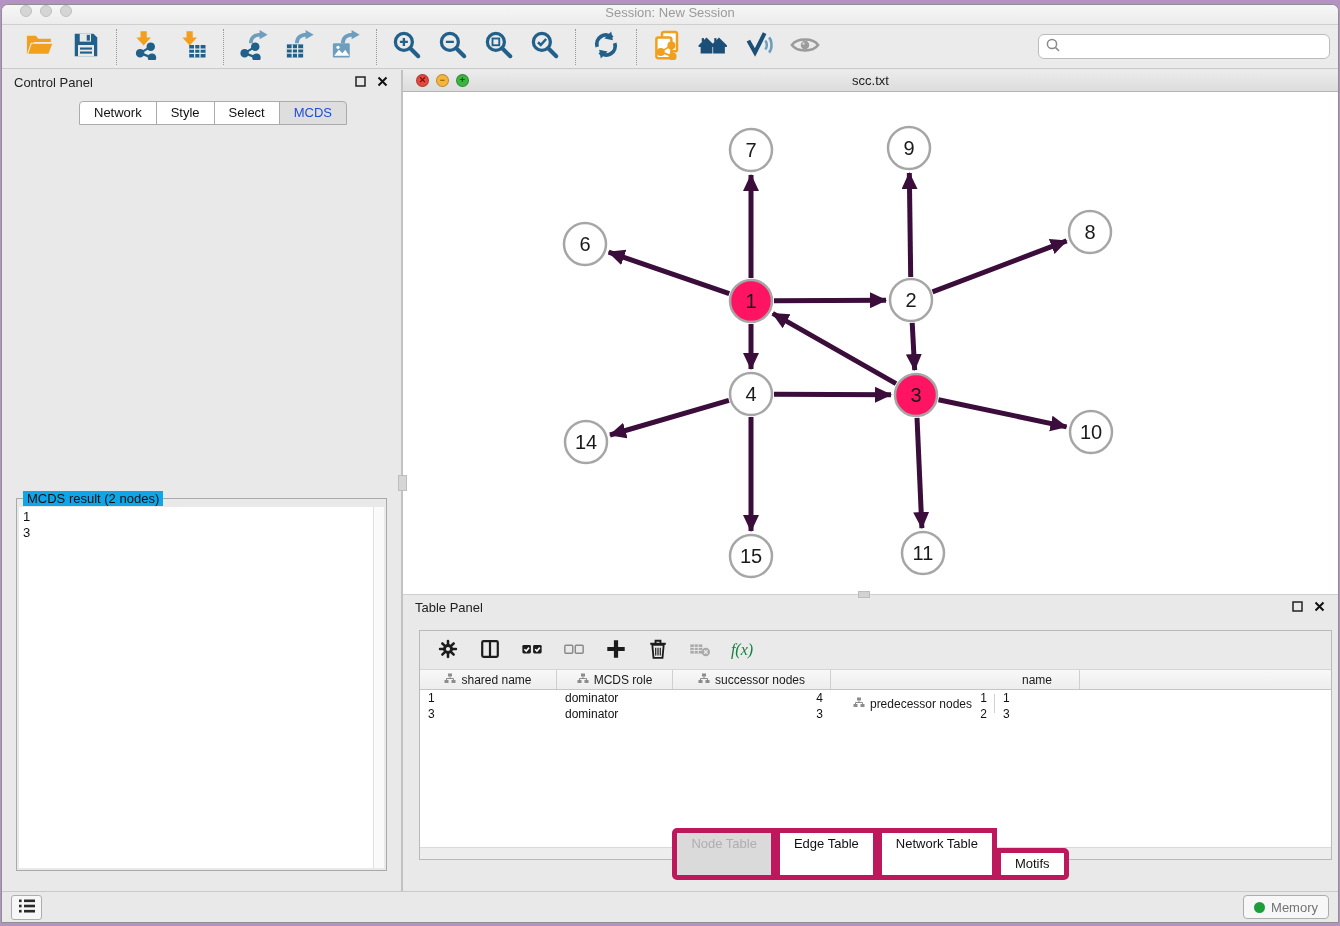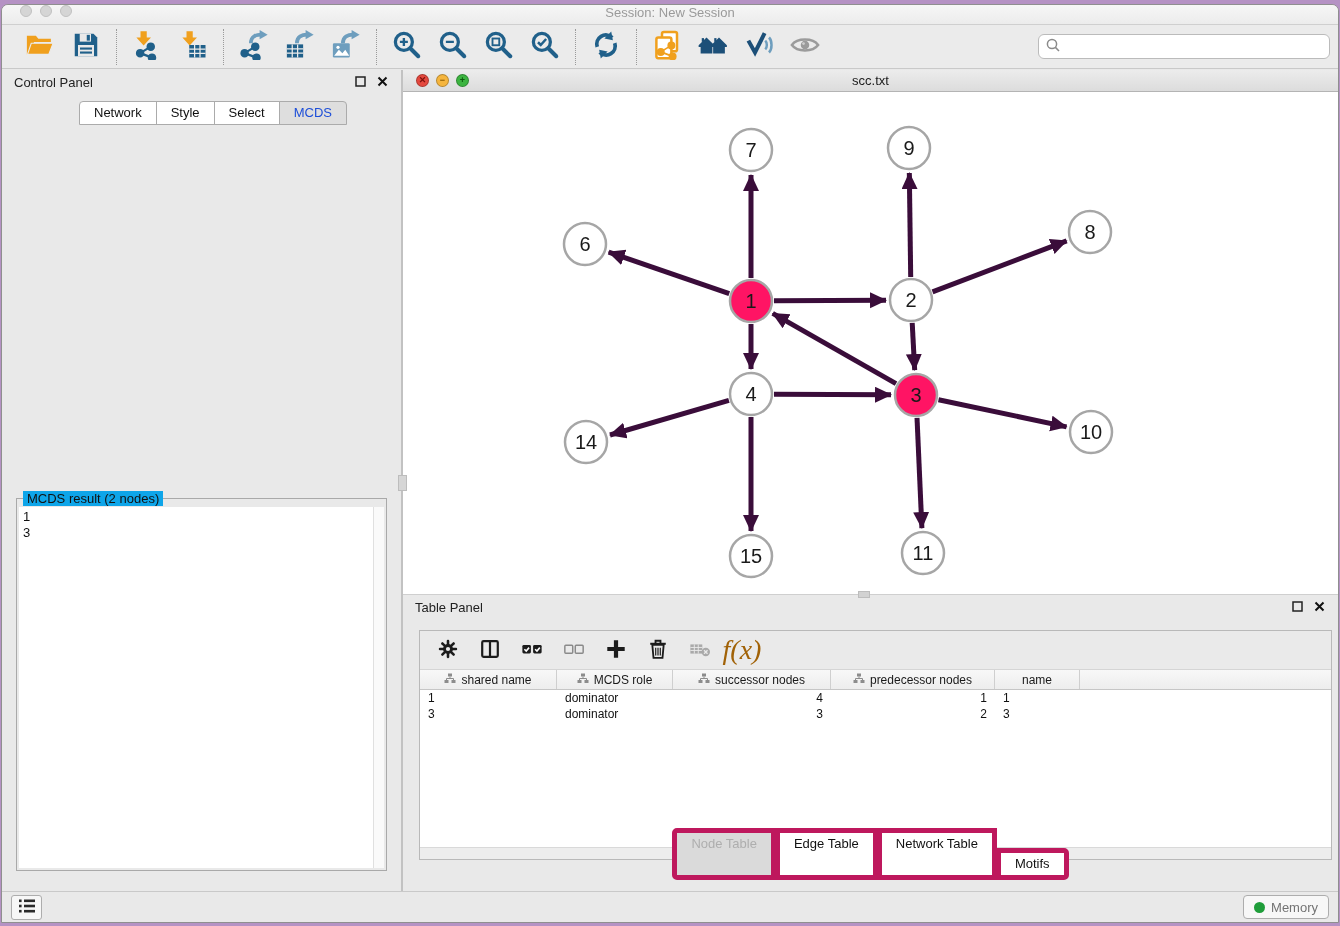--- a/index.html
+++ b/index.html
@@ -75,21 +75,21 @@
   .h-splitter-handle { position:absolute; bottom:-4px; left:455px; width:12px; height:7px; background:#d2d2d2; border:1px solid #bdbdbd; z-index:5; }
 
   
   .tablepanel { flex:1; background:#E9E9E9; position:relative; }
   .tp-box { position:absolute; top:35px; left:16px; right:6px; height:230px; border:1px solid #b9b9b9; background:#fff;
             display:flex; flex-direction:column; }
   .tp-toolbar { height:39px; background:#eaeaea; border-bottom:1px solid #d5d5d5; display:flex; align-items:center; gap:14px; padding:0 14px; flex:none; }
   .tp-toolbar .tbtn { width:28px; height:30px; }
   .tp-toolbar .tbtn svg { width:22px; height:22px; }
   .tp-toolbar .tbtn.dis { opacity:1; }
-  .fx-glyph { font-family:"Liberation Serif", serif; font-style:italic; font-size:28px; color:#a16207; }
+  .fx-glyph { font-family:"Liberation Serif", serif; font-style:italic; font-size:16px; color:#15803d; }
   .tp-table { flex:1; overflow:hidden; position:relative; background:#fff; }
   .th-row { display:flex; height:20px; background:linear-gradient(#f8f8f8,#ededed); border-bottom:1px solid #c6c6c6; font-size:12px; color:#1a1a1a; }
   .th-cell { display:flex; align-items:center; gap:5px; justify-content:center; border-right:1px solid #cfcfcf; height:100%; }
   .td-row { display:flex; height:16px; font-size:12px; color:#111; align-items:center; }
   .td-cell { padding:0 8px; overflow:hidden; white-space:nowrap; }
   .td-cell.r { text-align:right; }
   .tp-hscroll { height:12px; background:#ededed; border-top:1px solid #d9d9d9; flex:none; }
   .tp-tabs { position:absolute; bottom:11px; left:0; right:0; display:flex; justify-content:center; }
   .tp-tab { font-size:13px; padding:3px 14px 4px; background:#fff; border:5px solid #be185d; margin-left:-1px; color:#111; cursor:pointer; }
   .tp-tab:first-child { border-radius:5px 0 0 5px; margin-left:0; }
@@ -517,21 +517,21 @@
                   <span><svg width="12" height="11" viewBox="0 0 12 11">
                       <g fill="#8c8c8c">
                         <rect x="4" y="0.5" width="4" height="3"></rect>
                         <rect x="0.5" y="7" width="4" height="3"></rect>
                         <rect x="7.5" y="7" width="4" height="3"></rect>
                       </g>
                       <path d="M6 3.5v2M2.5 7V5.5h7V7" stroke="#8c8c8c" fill="none"></path>
                     </svg></span>
                   <span>successor nodes</span>
                 </div>
-                <div class="th-cell" style="width: 164px;">
+                <div class="th-cell" style="width: 164px; margin-top: 24px;">
                   <span><svg width="12" height="11" viewBox="0 0 12 11">
                       <g fill="#8c8c8c">
                         <rect x="4" y="0.5" width="4" height="3"></rect>
                         <rect x="0.5" y="7" width="4" height="3"></rect>
                         <rect x="7.5" y="7" width="4" height="3"></rect>
                       </g>
                       <path d="M6 3.5v2M2.5 7V5.5h7V7" stroke="#8c8c8c" fill="none"></path>
                     </svg></span>
                   <span>predecessor nodes</span>
                 </div>

